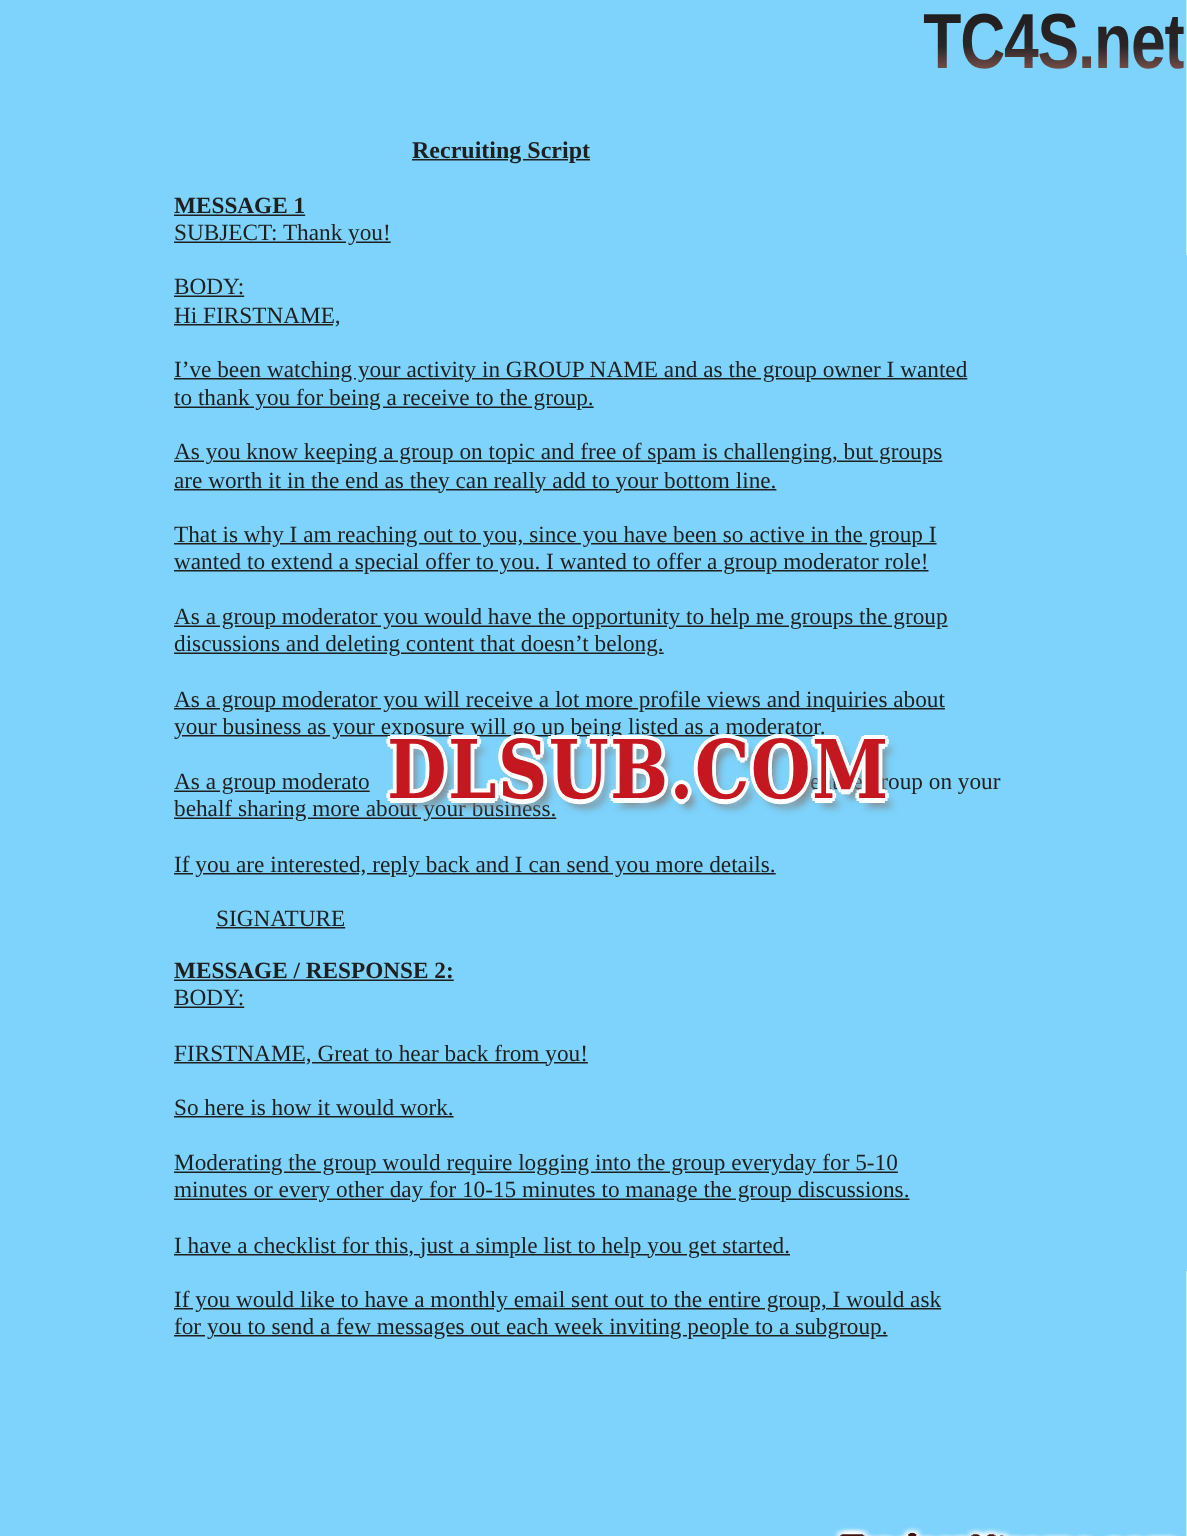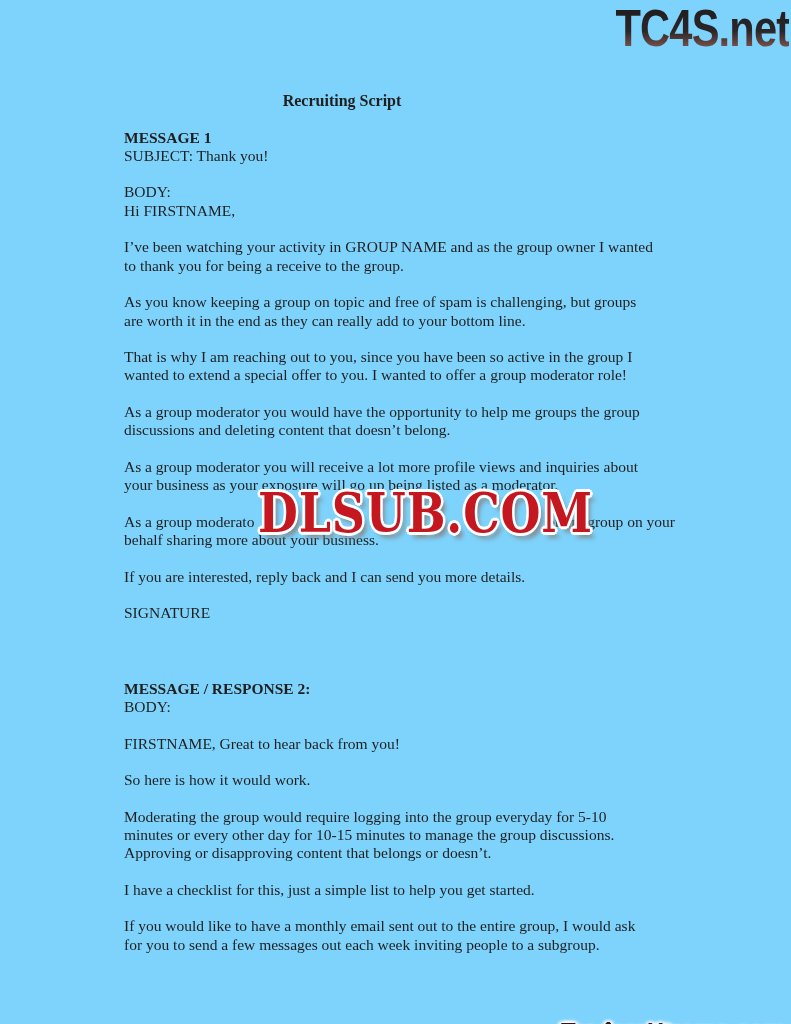--- a/index.html
+++ b/index.html
@@ -9,26 +9,26 @@
     position: relative; overflow: hidden;
     font-family: "Liberation Serif", serif;
   }
   .page {
     position: absolute; inset: 0;
     background: #7dd3fc;
   }
 
   
   .doc {
-    position: absolute; left: 8px; top: 92px; width: 668px;
-    font-size: 15.5px; line-height: 18.3px; color: #1f1f1f;
+    position: absolute; left: 0; top: 92px; width: 668px;
+    font-size: 15.5px; line-height: 18.3px; color: #1f1f1f; text-decoration: underline;
   }
   .block.gap0 { margin-bottom: 12px; }
   .block.gap1 { margin-bottom: 18.3px; }
-  .block.gap2 { margin-bottom: 57px; }
+  .block.gap2 { margin-bottom: 16px; padding-left: 28px; }
   .line { padding-left: 116px; white-space: nowrap; }
   .line.title { padding-left: 0; text-align: center; font-weight: bold; font-size: 16px; }
   .line.bold { font-weight: bold; }
   .line.split { position: relative; }
   .split-right { position: absolute; left: 540px; top: 0; text-align: center; }
 
   
   .logo-top {
     position: absolute; top: 0px; right: 2px;
     font-family: "Liberation Sans", sans-serif;
@@ -127,21 +127,20 @@
       </div>
       <div class="block gap1">
         <div class="line">FIRSTNAME, Great to hear back from you!</div>
       </div>
       <div class="block gap1">
         <div class="line">So here is how it would work.</div>
       </div>
       <div class="block gap1">
         <div class="line">Moderating the group would require logging into the group everyday for 5-10</div>
         <div class="line">minutes or every other day for 10-15 minutes to manage the group discussions.</div>
-        <div class="line">Approving or disapproving content that belongs or doesn’t.</div>
       </div>
       <div class="block gap1">
         <div class="line">I have a checklist for this, just a simple list to help you get started.</div>
       </div>
       <div class="block gap0">
         <div class="line">If you would like to have a monthly email sent out to the entire group, I would ask</div>
         <div class="line">for you to send a few messages out each week inviting people to a subgroup.</div>
       </div>
     </div>
 

